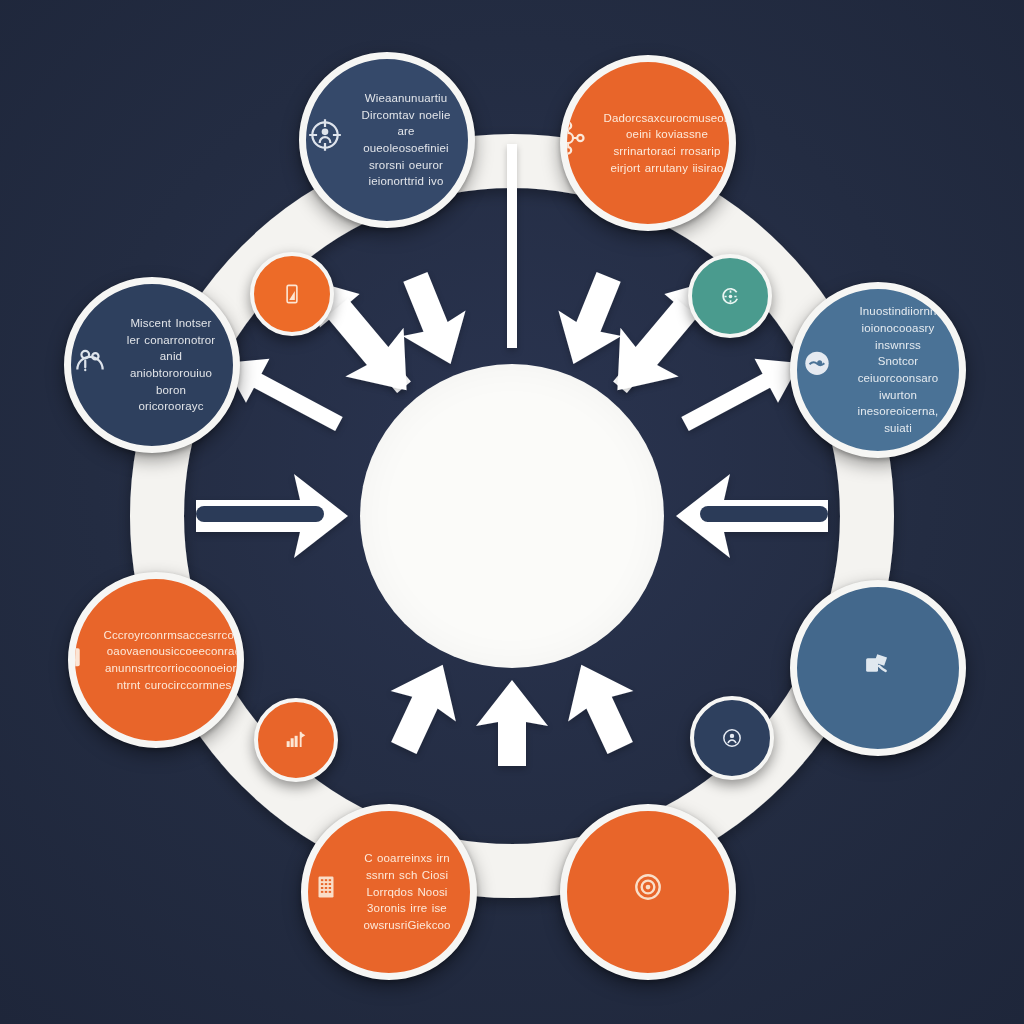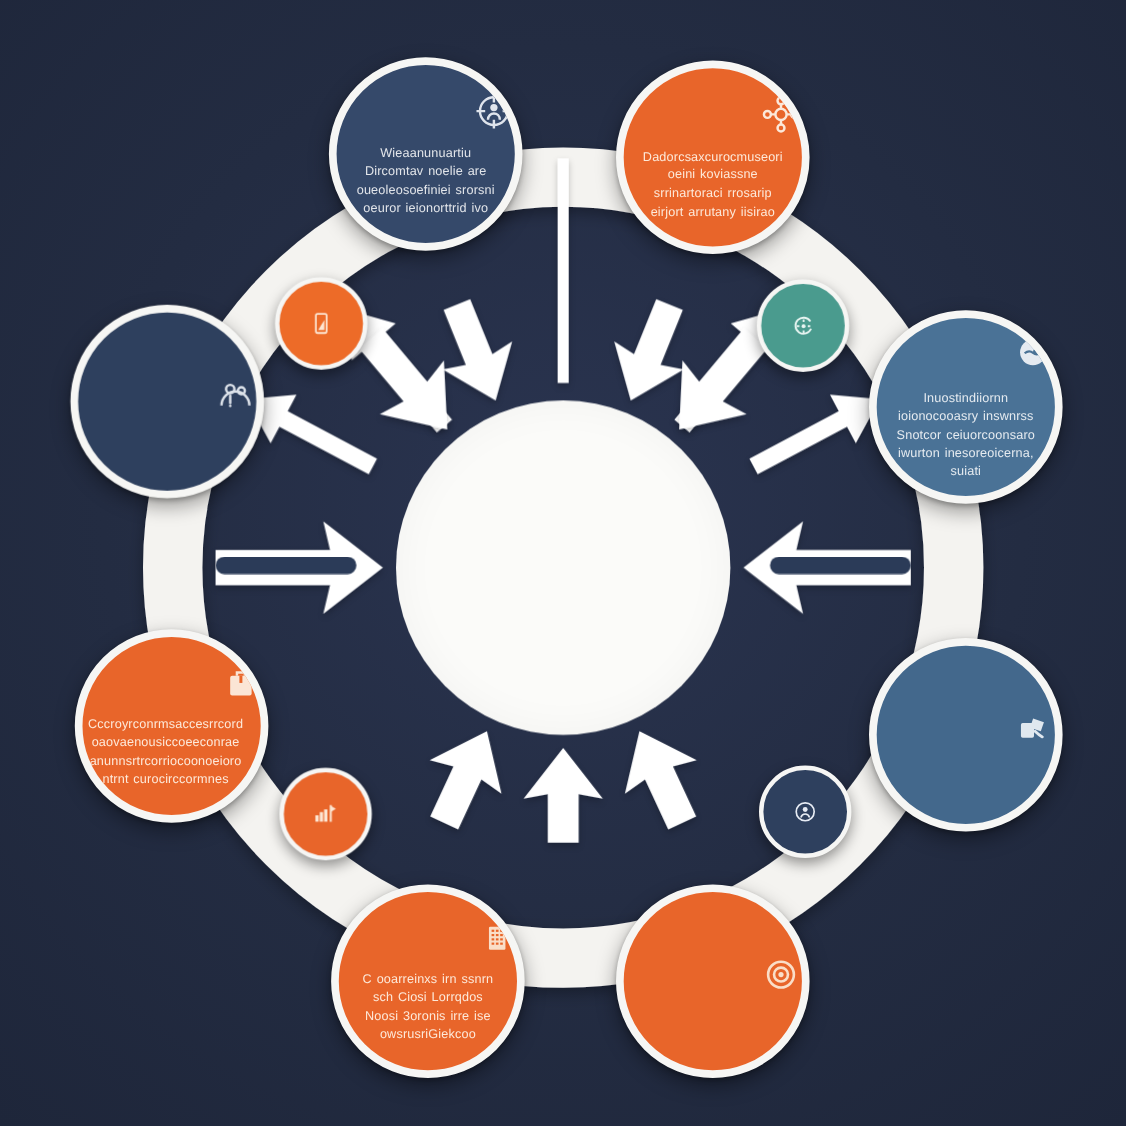--- a/index.html
+++ b/index.html
@@ -20,22 +20,22 @@
   #diagram { position: absolute; inset: 0; }
 
   
   .node {
     position: absolute;
     border-radius: 50%;
     box-sizing: border-box;
     border: 7px solid #f6f6f4;
     box-shadow: 0 7px 18px rgba(0,0,0,0.38), 0 2px 5px rgba(0,0,0,0.25);
     display: flex;
-    flex-direction: column;
-    align-items: flex-end;
+    flex-direction: row;
+    align-items: center;
     justify-content: center;
     text-align: center;
     overflow: hidden;
   }
   .node .ic {
     margin-bottom: 7px;
     opacity: 0.92;
     display: block;
   }
   .node .cap {
@@ -193,20 +193,21 @@
 
     <div class="node" style="left:64px; top:277px; width:176px; height:176px; background:#2e405e;">
       <span class="ic">
         <svg width="38" height="38" viewBox="0 0 24 24" fill="none" stroke="#eef2f8" stroke-width="1.4">
           <path d="M4 18a8 8 0 1 1 16 0"></path>
           <circle cx="9" cy="8.6" r="2.4"></circle>
             <circle cx="15.4" cy="9.6" r="2"></circle>
           <path d="M9 12.4v4.2M9 18.2v.2" stroke-linecap="round"></path>
         </svg>
       </span>
+      <span class="cap">Miscent Inotser ler conarronotror anid aniobtororouiuo boron oricoroorayc</span>
     </div>
 
     <div class="node orange" style="left:68px; top:572px; width:176px; height:176px; background:#e8652a;">
       <span class="ic">
         <svg width="36" height="36" viewBox="0 0 24 24">
           <rect x="5.5" y="7.5" width="13" height="12" rx="1.2" fill="#fcf0e4"></rect>
           <path d="M9.6 7.5V5.6h4.8v1.9" fill="none" stroke="#fcf0e4" stroke-width="1.5"></path>
           <rect x="11.1" y="7.5" width="1.8" height="4.4" fill="#e8652a"></rect>
         </svg>
       </span>

